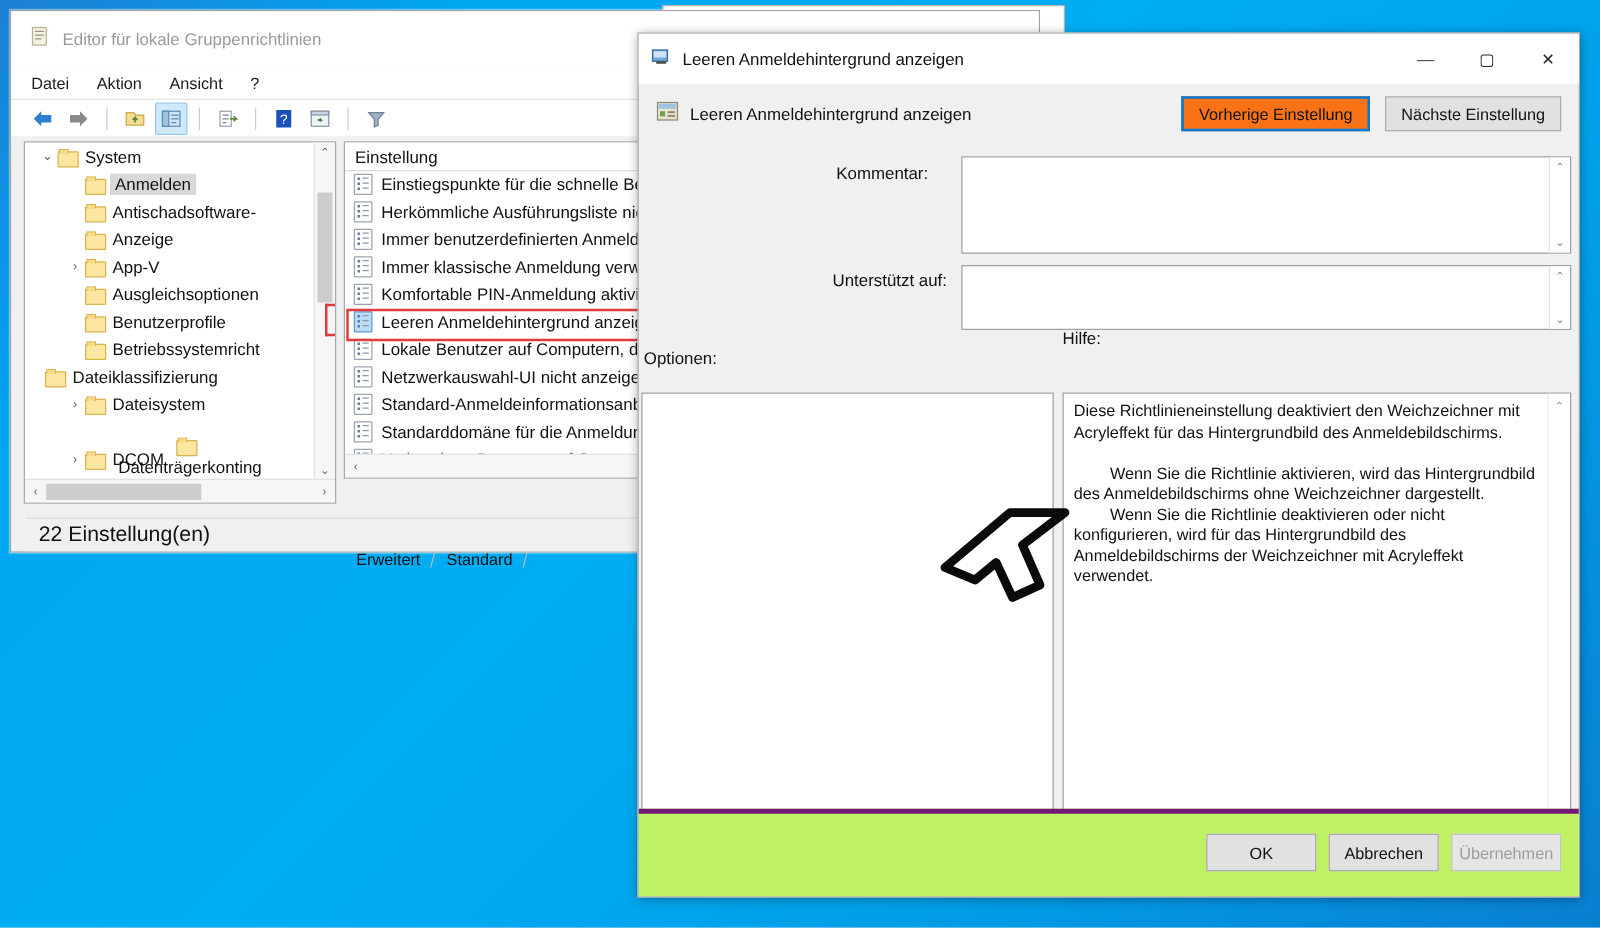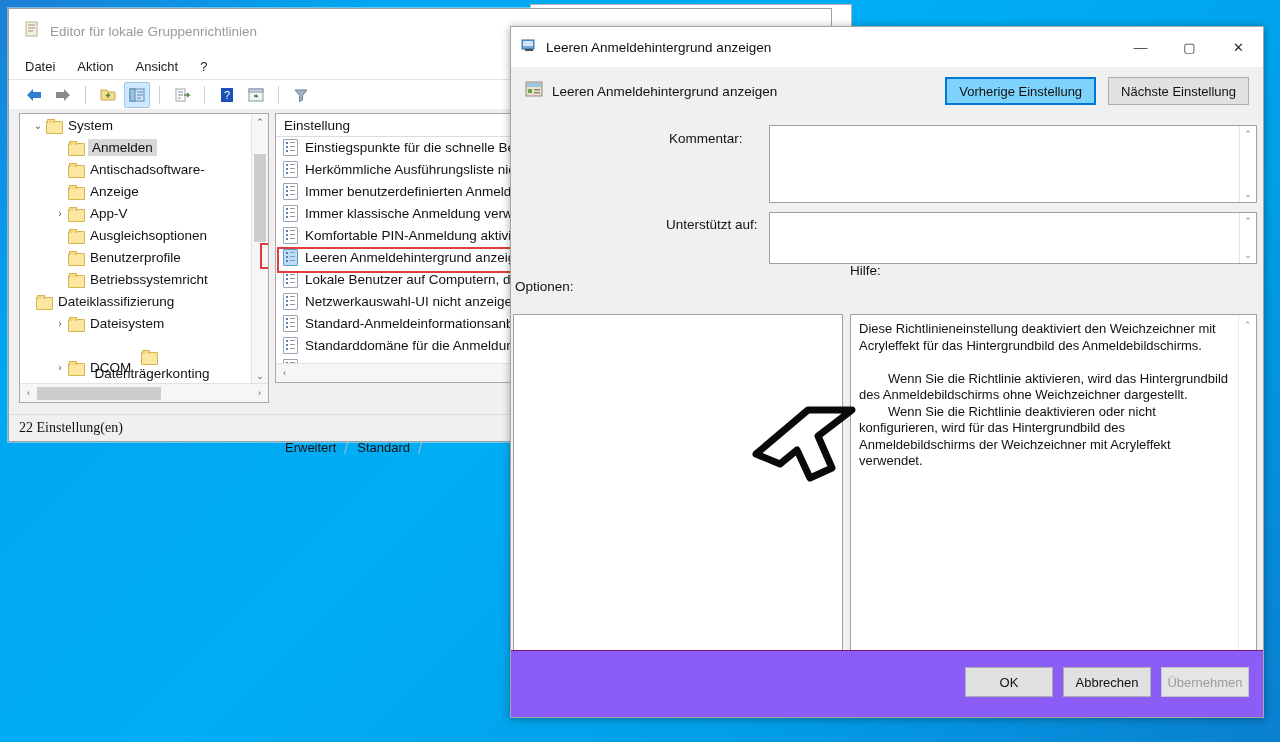--- a/index.html
+++ b/index.html
@@ -71,23 +71,23 @@
     background:#fff;position:relative;border-radius:1px;}
   .docicon:before{content:"";position:absolute;left:2px;top:2px;width:2px;height:2px;
     background:#5b7fa6;box-shadow:0 4px 0 #5b7fa6, 0 8px 0 #5b7fa6;}
   .docicon:after{content:"";position:absolute;left:6px;top:2px;width:5px;height:1px;
     background:#8d9aa8;box-shadow:0 4px 0 #8d9aa8, 0 8px 0 #8d9aa8;}
   .lrow.sel .docicon{background:#bcdcf5;border-color:#5b9bd5;}
   .redbox{position:absolute;border:2px solid #e23b3b;pointer-events:none;}
   .tabstrip{position:absolute;left:0;bottom:0;height:22px;display:flex;align-items:flex-end;}
   .tab{font-size:13px;color:#111;padding:2px 10px 2px 10px;position:relative;}
   .tabdiv{width:1px;height:15px;background:#bbb;transform:skewX(-15deg);align-self:center;}
-  .statusbar{position:absolute;left:0;right:0;bottom:0;height:26px;background:#f0f0f0;
+  .statusbar{position:absolute;left:12px;right:0;bottom:0;height:26px;background:#f0f0f0;
     border-top:1px solid #dcdcdc;display:flex;align-items:center;padding-left:10px;
-    font-size:14px;color:#111;font-family:Liberation Serif, serif;}
+    font-size:17px;color:#111;}
 
   
   #behind{position:absolute;left:530px;top:4px;width:320px;height:30px;background:#fff;
     border:1px solid #b5b5b5;border-bottom:none;display:flex;justify-content:flex-end;
     align-items:center;}
   #behind div{width:46px;text-align:center;color:#7a7a7a;font-size:11px;}
 
   
   #dlg{position:absolute;left:510px;top:26px;width:752px;height:690px;background:#f0f0f0;
     border:1px solid #a6a6a6;box-shadow:0 1px 8px rgba(0,0,0,.35);}
@@ -99,21 +99,21 @@
     justify-content:center;color:#2b2b2b;font-size:13px;}
   #dlg .dwin-btns .mini{font-size:14px;color:#555;}
 
   .dhead{display:flex;align-items:center;padding:10px 14px 0 14px;}
   .dhead .hicon{margin-right:9px;}
   .dhead .htext{font-size:13.5px;color:#111;}
   .dhead .spacer{flex:1;}
   .btn{border:1px solid #adadad;background:#e1e1e1;font-size:13px;color:#111;
     padding:0 12px;height:28px;display:inline-flex;align-items:center;justify-content:center;
     font-family:"Liberation Sans", sans-serif;}
-  .btn.focus{border:2px solid #0078d7;background:#7dd3fc;}
+  .btn.focus{border:2px solid #0078d7;background:#f97316;}
   .btn.disabled{color:#9d9d9d;background:#e5e5e5;border-color:#c4c4c4;}
 
   .radios{position:absolute;left:514px;top:124px;width:150px;}
   .rrow{display:flex;align-items:center;height:28px;font-size:13.5px;color:#111;}
   .radio{width:14px;height:14px;border:1px solid #6b6b6b;border-radius:50%;background:#fff;
     margin-right:8px;flex:0 0 14px;position:relative;}
   .radio.on:after{content:"";position:absolute;left:3px;top:3px;width:6px;height:6px;
     border-radius:50%;background:#1b1b1b;}
 
   .fieldlabel{position:absolute;font-size:13.5px;color:#111;}
@@ -132,22 +132,22 @@
   .helpbox .sb span{position:absolute;left:0;right:0;height:16px;display:flex;
     align-items:center;justify-content:center;font-size:9px;color:#8a8a8a;}
   .helpbox .sb .up{top:2px;}
   .helpbox .sb .dn{bottom:2px;}
   .helptext{position:absolute;left:8px;right:24px;top:6px;font-size:13px;color:#111;
     line-height:16.5px;white-space:pre-wrap;}
 
   .optbox{position:absolute;left:512px;top:313px;width:328px;height:352px;background:#fff;
     border:1px solid #a0a0a0;}
 
-  .dlgfooter{position:absolute;left:0;right:0;bottom:0;height:66px;background:#8b5cf6;
-    border-top:1px solid #701a75;}
+  .dlgfooter{position:absolute;left:0;right:0;bottom:0;height:66px;background:#bef264;
+    border-top:4px solid #701a75;}
   .dlgfooter .row{position:absolute;right:14px;top:16px;display:flex;gap:10px;}
   .dlgfooter .btn{width:88px;height:30px;padding:0;}
 
   
   #cursor{position:absolute;left:752px;top:392px;width:120px;height:100px;
     pointer-events:none;}
 </style>
 </head>
 <body>
 

